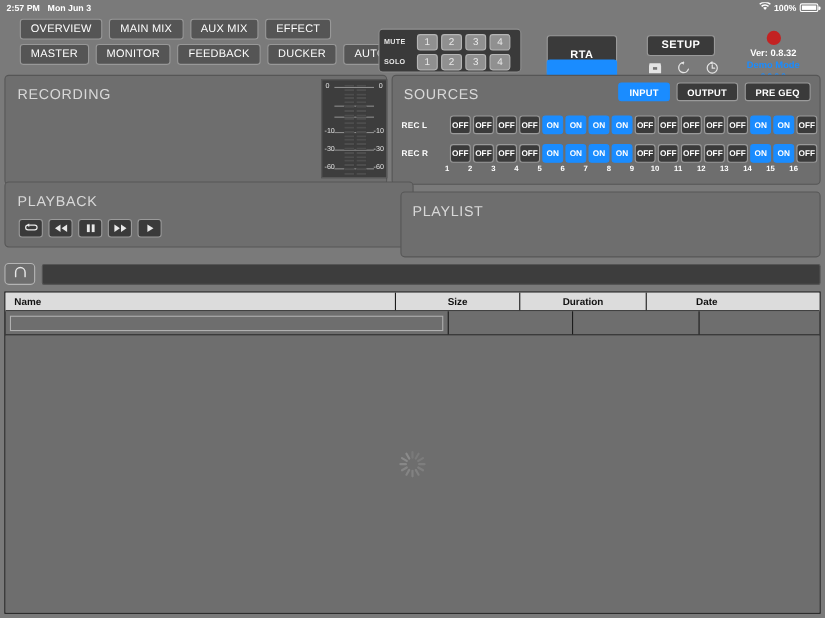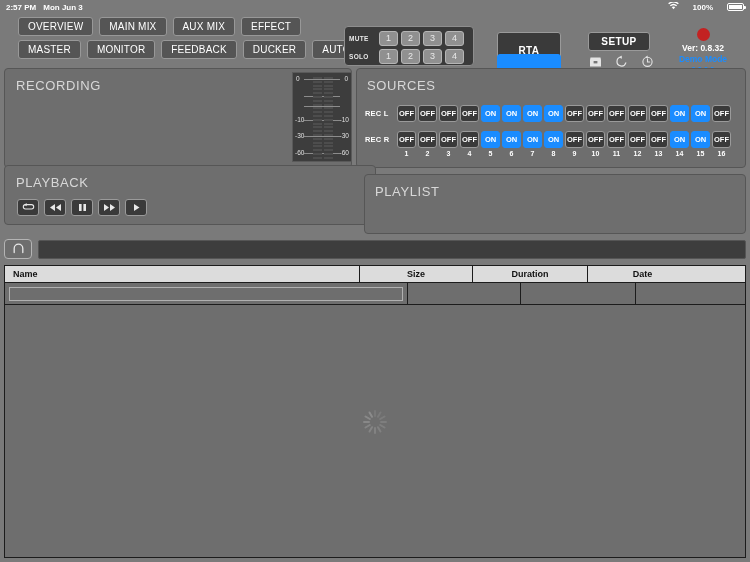--- a/index.html
+++ b/index.html
@@ -13,21 +13,21 @@
   .app { position: relative; width: 750px; height: 562px; background: #7a7a7a; }
 
   
   .statusbar {
     height: 14px; width: 100%;
     display: flex; align-items: center;
     padding: 0 6px; font-size: 8px; color: #ffffff; font-weight: bold;
   }
   .sb-time { margin-right: 7px; }
   .sb-date { font-weight: bold; }
-  .sb-right { margin-left: auto; display: flex; align-items: center; gap: 14px; }
+  .sb-right { margin-left: auto; display: flex; align-items: center; gap: 3px; }
   .wifi-ico { display: inline-block; }
   .batt {
     width: 17px; height: 8px; border: 1px solid #ffffff; border-radius: 2px;
     position: relative; display: inline-block;
   }
   .batt::after {
     content: ""; position: absolute; right: -2.5px; top: 2px;
     width: 1.5px; height: 3px; background: #fff; border-radius: 0 1px 1px 0;
   }
   .batt i { position: absolute; left: 1px; top: 1px; bottom: 1px; right: 1px; background: #fff; display: block; }
@@ -123,21 +123,21 @@
   .src-mode { position: absolute; top: 6px; display: flex; gap: 6px; right: 8px; }
   .modebtn {
     height: 17px; padding: 0 9px; border-radius: 3px;
     font-size: 8.5px; font-weight: bold; color: #ffffff; letter-spacing: .2px;
     display: flex; align-items: center; justify-content: center;
     background: #3a3a3a; border: 1px solid #9a9a9a;
   }
   .modebtn.on { background: #1a8cff; border-color: #1a8cff; }
 
   .srcrow { position: absolute; left: 8px; display: flex; align-items: center; }
-  .srcrow .rl { width: 32px; font-size: 7.5px; color: #ffffff; font-weight: bold; letter-spacing: .2px; }
+  .srcrow .rl { width: 44px; font-size: 7.5px; color: #ffffff; font-weight: bold; letter-spacing: .2px; }
   .srcbtn {
     width: 19px; height: 17px; margin-right: 2px; border-radius: 3px;
     font-size: 7.5px; font-weight: bold; color: #ffffff;
     display: flex; align-items: center; justify-content: center;
     background: #3a3a3a; border: 1px solid #9a9a9a;
   }
   .srcbtn.on { background: #1a8cff; border-color: #1a8cff; }
   .srcnums { position: absolute; left: 40px; top: 150px; display: flex; }
   .srcnums i {
     width: 19px; margin-right: 2px; font-style: normal;
@@ -369,20 +369,25 @@
         <i></i>
         <i></i>
         <i></i>
         <i></i>
         <i></i>
       </div>
   </div>
 
   <div class="panel" id="sources-panel">
     <div class="panel-title">SOURCES</div>
+    <div class="src-mode">
+      <div class="modebtn on">INPUT</div>
+      <div class="modebtn">OUTPUT</div>
+      <div class="modebtn">PRE GEQ</div>
+    </div>
 
     <div class="srcrow" id="rec-l-row" style="top:36px;">
       <div class="rl">REC L</div>
     <div class="srcbtn">OFF</div>
         <div class="srcbtn">OFF</div>
         <div class="srcbtn">OFF</div>
         <div class="srcbtn">OFF</div>
         <div class="srcbtn on">ON</div>
         <div class="srcbtn on">ON</div>
         <div class="srcbtn on">ON</div>

